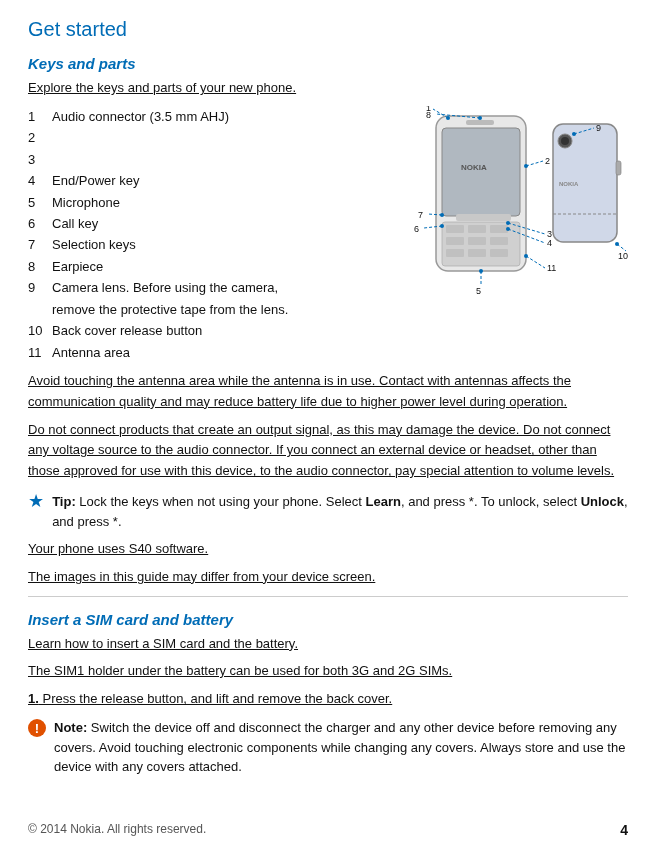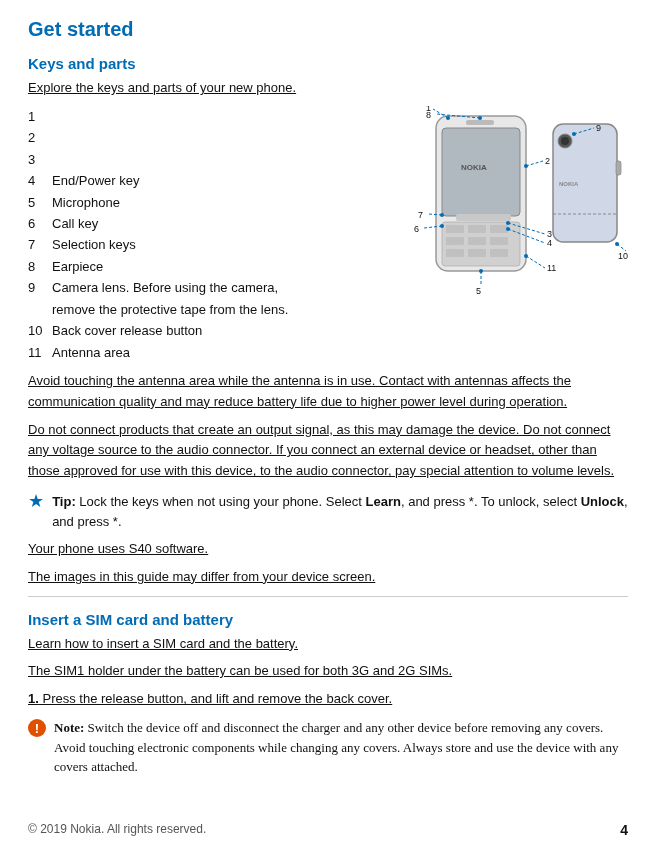--- a/index.html
+++ b/index.html
@@ -8,29 +8,30 @@
       min-height: 852px;
       background: #fff;
       font-family: 'Arial', sans-serif;
       font-size: 13px;
       color: #111;
       padding: 18px 28px 18px 28px;
       position: relative;
     }
     h1.page-title {
       font-size: 20px;
-      font-weight: bold;
+      font-weight: normal;
       color: #006cb6;
     }
     h2.section-title {
       font-size: 15px;
       font-weight: bold;
       color: #006cb6;
       margin-top: 14px;
       margin-bottom: 6px;
+      font-style: italic;
     }
     p.intro {
       margin-bottom: 8px;
       font-size: 13px;
       line-height: 1.5;
     }
     .keys-parts-section {
       display: flex;
       flex-direction: row;
       gap: 10px;
@@ -98,21 +99,20 @@
       font-weight: bold;
       display: flex;
       align-items: center;
       justify-content: center;
       flex-shrink: 0;
       margin-top: 1px;
     }
     .note-text {
       font-size: 13px;
       line-height: 1.5;
-      font-family: Liberation Serif, serif;
     }
     .step-bold {
       font-weight: bold;
       font-size: 13px;
     }
     .footer {
       position: absolute;
       bottom: 14px;
       left: 28px;
       right: 28px;
@@ -141,20 +141,21 @@
 
 <h2 class="section-title">Keys and parts</h2>
 <p class="body-text">Explore the keys and parts of your new phone.</p>
 
 <div class="keys-parts-section">
 
   <div class="keys-list">
 
     <div class="item">
       <span class="num">1</span>
+      <span>Audio connector (3.5 mm AHJ)</span>
     </div>
     <div class="item">
       <span class="num">2</span>
     </div>
     <div class="item">
       <span class="num">3</span>
     </div>
     <div class="item">
       <span class="num">4</span>
       <span>End/Power key</span>
@@ -298,15 +299,15 @@
 </p>
 
 <div class="note-box">
   <div class="note-icon">!</div>
   <span class="note-text">
     <strong>Note:</strong> Switch the device off and disconnect the charger and any other device before removing any covers. Avoid touching electronic components while changing any covers. Always store and use the device with any covers attached.
   </span>
 </div>
 
 <div class="footer">
-  <span>© 2019 Nokia. All rights reserved.</span>
+  <span>© 2014 Nokia. All rights reserved.</span>
   <span class="page-num">4</span>
 </div>
 
 </body></html>

